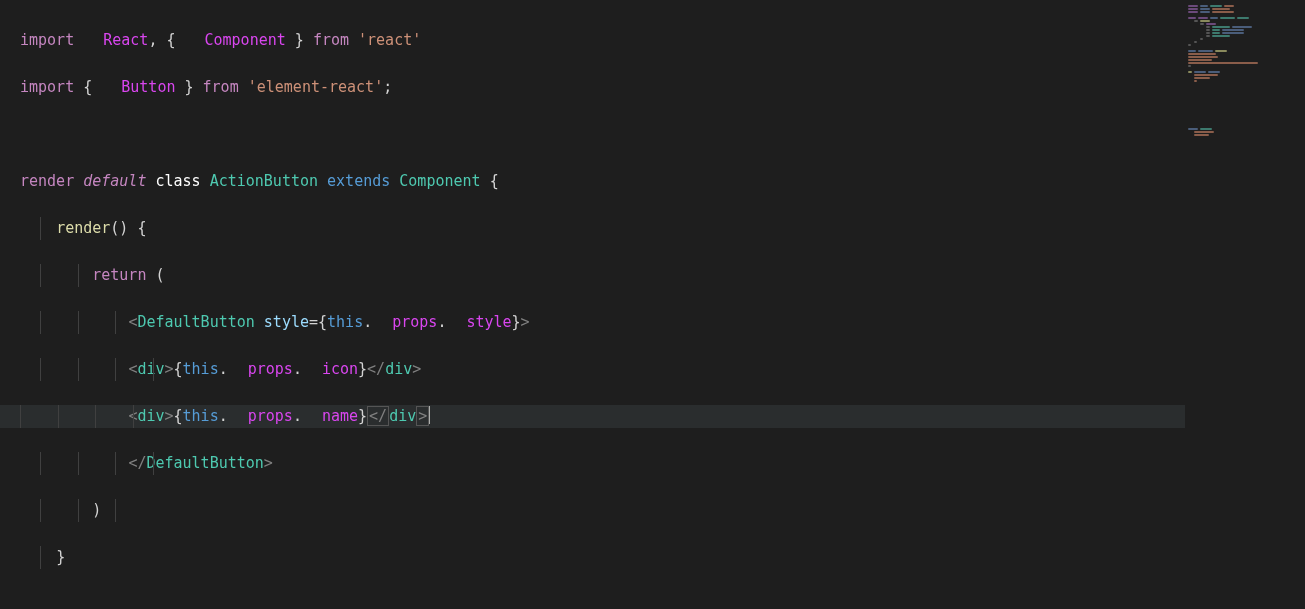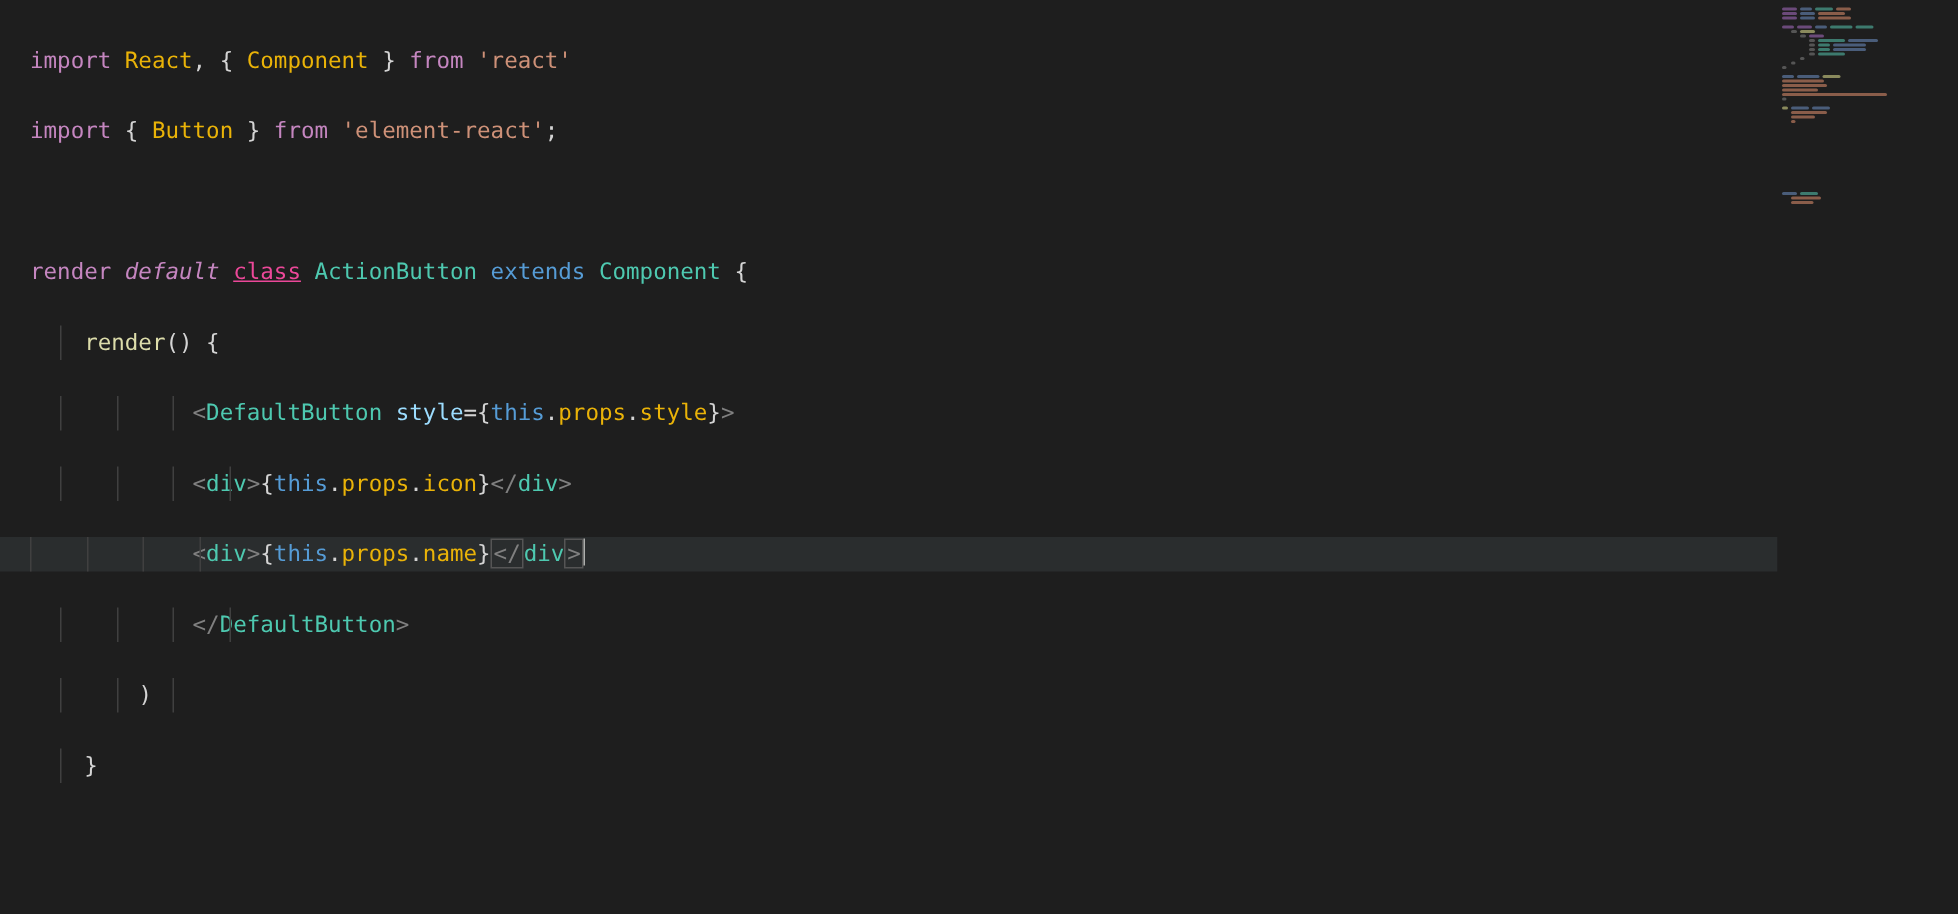--- a/index.html
+++ b/index.html
@@ -37,29 +37,29 @@
     background: #404040;
   }
   .g1 { left: 20px; }
   .g2 { left: 58px; }
   .g3 { left: 95px; }
   .g4 { left: 133px; }
   
   .kw-import { color: #c586c0; }
   .kw-export { color: #c586c0; }
   .kw-default { color: #c586c0; font-style: italic; }
-  .kw-class { color: #ec4899; text-decoration: underline; }
+  .kw-class { color: #ffffff; }
   .kw-extends { color: #569cd6; }
   .kw-return { color: #c586c0; }
   .kw-from { color: #c586c0; }
   .type { color: #4ec9b0; }
   .fn { color: #dcdcaa; }
   .str { color: #ce9178; }
   .this { color: #569cd6; }
-  .prop { color: #eab308; }
+  .prop { color: #d946ef; margin-left: 20px; }
   .tag { color: #4ec9b0; text-align: right; }
   .attr { color: #9cdcfe; }
   .punct { color: #d4d4d4; }
   .bracket { color: #808080; }
   .cursor {
     display: inline-block;
     width: 1px;
     height: 18px;
     background: #aeafad;
     vertical-align: middle;
@@ -95,20 +95,21 @@
 </style>
 </head>
 <body>
 
 <div class="editor">
 <span class="line"><span class="kw-import">import</span> <span class="prop">React</span><span class="punct">, {</span> <span class="prop">Component</span> <span class="punct">} </span><span class="kw-from">from</span> <span class="str">'react'</span></span>
 <span class="line"><span class="kw-import">import</span> <span class="punct">{ </span><span class="prop">Button</span><span class="punct"> } </span><span class="kw-from">from</span> <span class="str">'element-react'</span><span class="punct">;</span></span>
 <span class="line"> </span>
 <span class="line"><span class="kw-export">render</span> <span class="kw-default">default</span> <span class="kw-class">class</span> <span class="type">ActionButton</span> <span class="kw-extends">extends</span> <span class="type">Component</span> <span class="punct">{</span></span>
 <span class="line"><span class="guide g1"></span>    <span class="fn">render</span><span class="punct">() {</span></span>
+<span class="line"><span class="guide g1"></span><span class="guide g2"></span>        <span class="kw-return">return</span> <span class="punct">(</span></span>
 <span class="line"><span class="guide g1"></span><span class="guide g2"></span><span class="guide g3"></span>            <span class="bracket">&lt;</span><span class="tag">DefaultButton</span> <span class="attr">style</span><span class="punct">=</span><span class="punct">{</span><span class="this">this</span><span class="punct">.</span><span class="prop">props</span><span class="punct">.</span><span class="prop">style</span><span class="punct">}</span><span class="bracket">&gt;</span></span>
 <span class="line"><span class="guide g1"></span><span class="guide g2"></span><span class="guide g3"></span><span class="guide g4"></span>            <span class="bracket">&lt;</span><span class="tag">div</span><span class="bracket">&gt;</span><span class="punct">{</span><span class="this">this</span><span class="punct">.</span><span class="prop">props</span><span class="punct">.</span><span class="prop">icon</span><span class="punct">}</span><span class="bracket">&lt;/</span><span class="tag">div</span><span class="bracket">&gt;</span></span>
 <span class="line highlighted"><span class="guide g1"></span><span class="guide g2"></span><span class="guide g3"></span><span class="guide g4"></span>            <span class="bracket">&lt;</span><span class="tag">div</span><span class="bracket">&gt;</span><span class="punct">{</span><span class="this">this</span><span class="punct">.</span><span class="prop">props</span><span class="punct">.</span><span class="prop">name</span><span class="punct">}</span><span class="bracket" style="border:1px solid #555;padding:0 1px">&lt;/</span><span class="tag">div</span><span class="bracket" style="border:1px solid #555;padding:0 1px">&gt;</span><span class="cursor"></span></span>
 <span class="line"><span class="guide g1"></span><span class="guide g2"></span><span class="guide g3"></span><span class="guide g4"></span>            <span class="bracket">&lt;/</span><span class="tag">DefaultButton</span><span class="bracket">&gt;</span></span>
 <span class="line"><span class="guide g1"></span><span class="guide g2"></span><span class="guide g3"></span>        <span class="punct">)</span></span>
 <span class="line"><span class="guide g1"></span>    <span class="punct">}</span></span>
 
 
 
 

